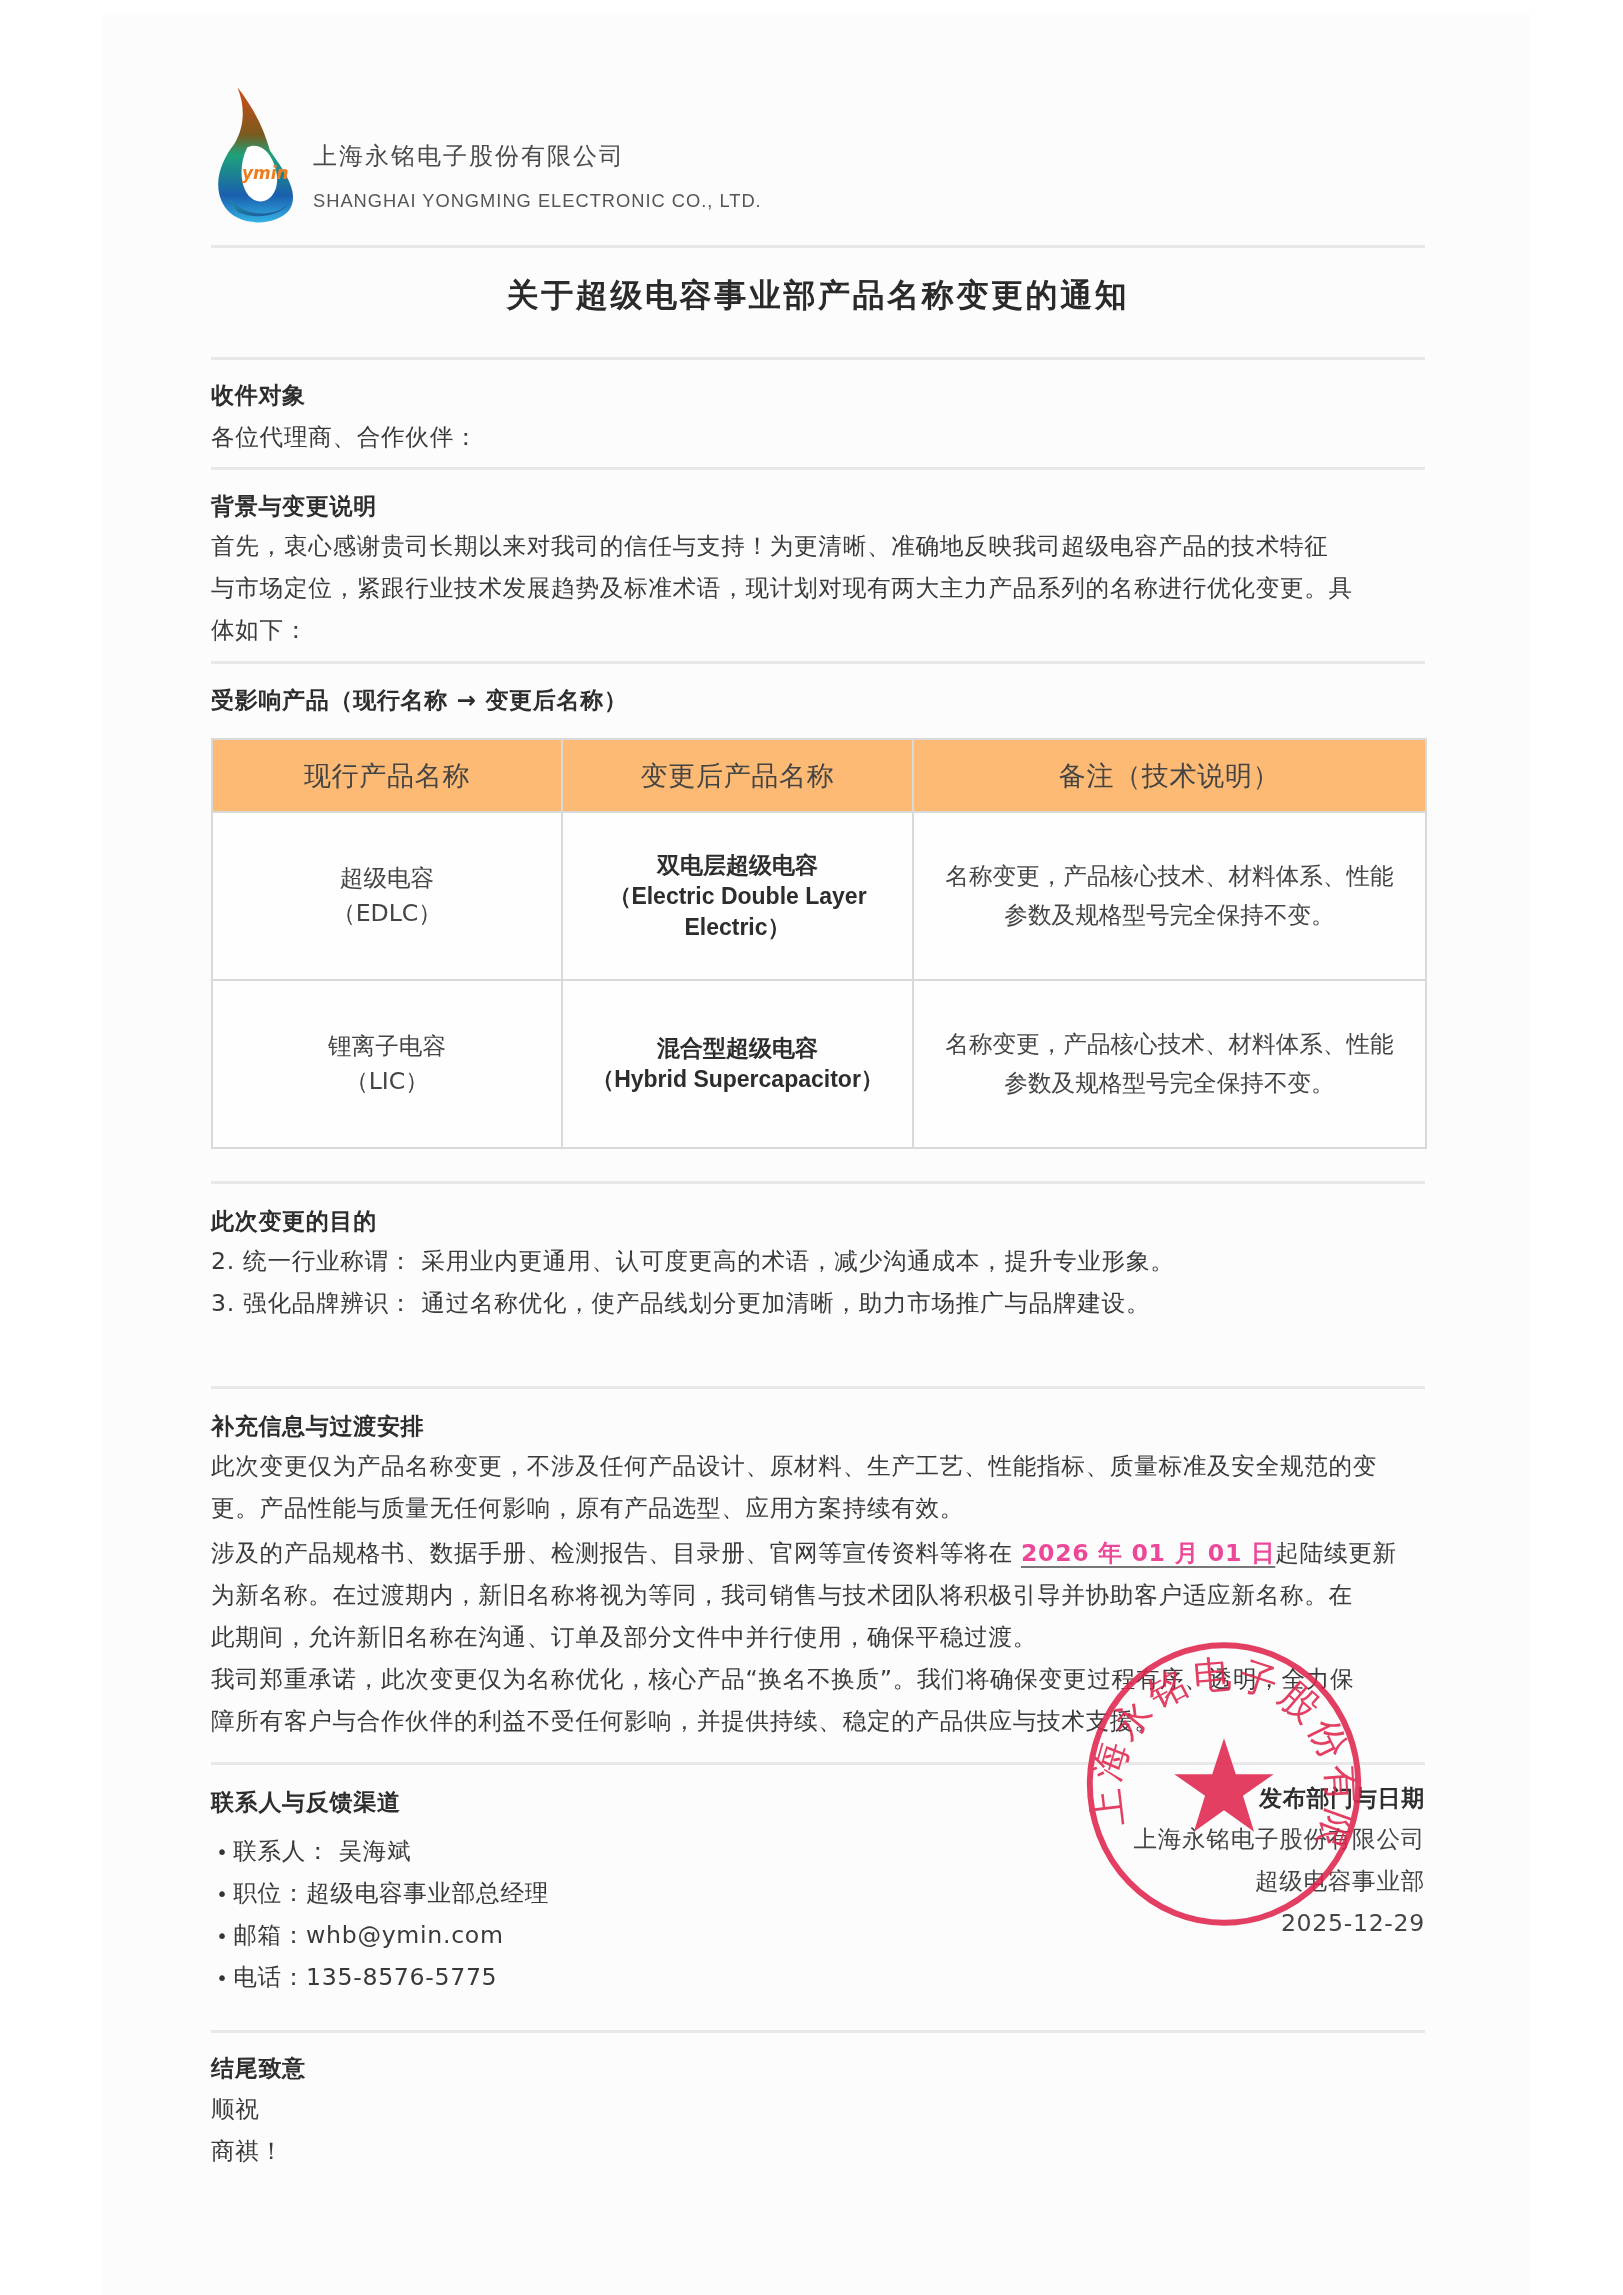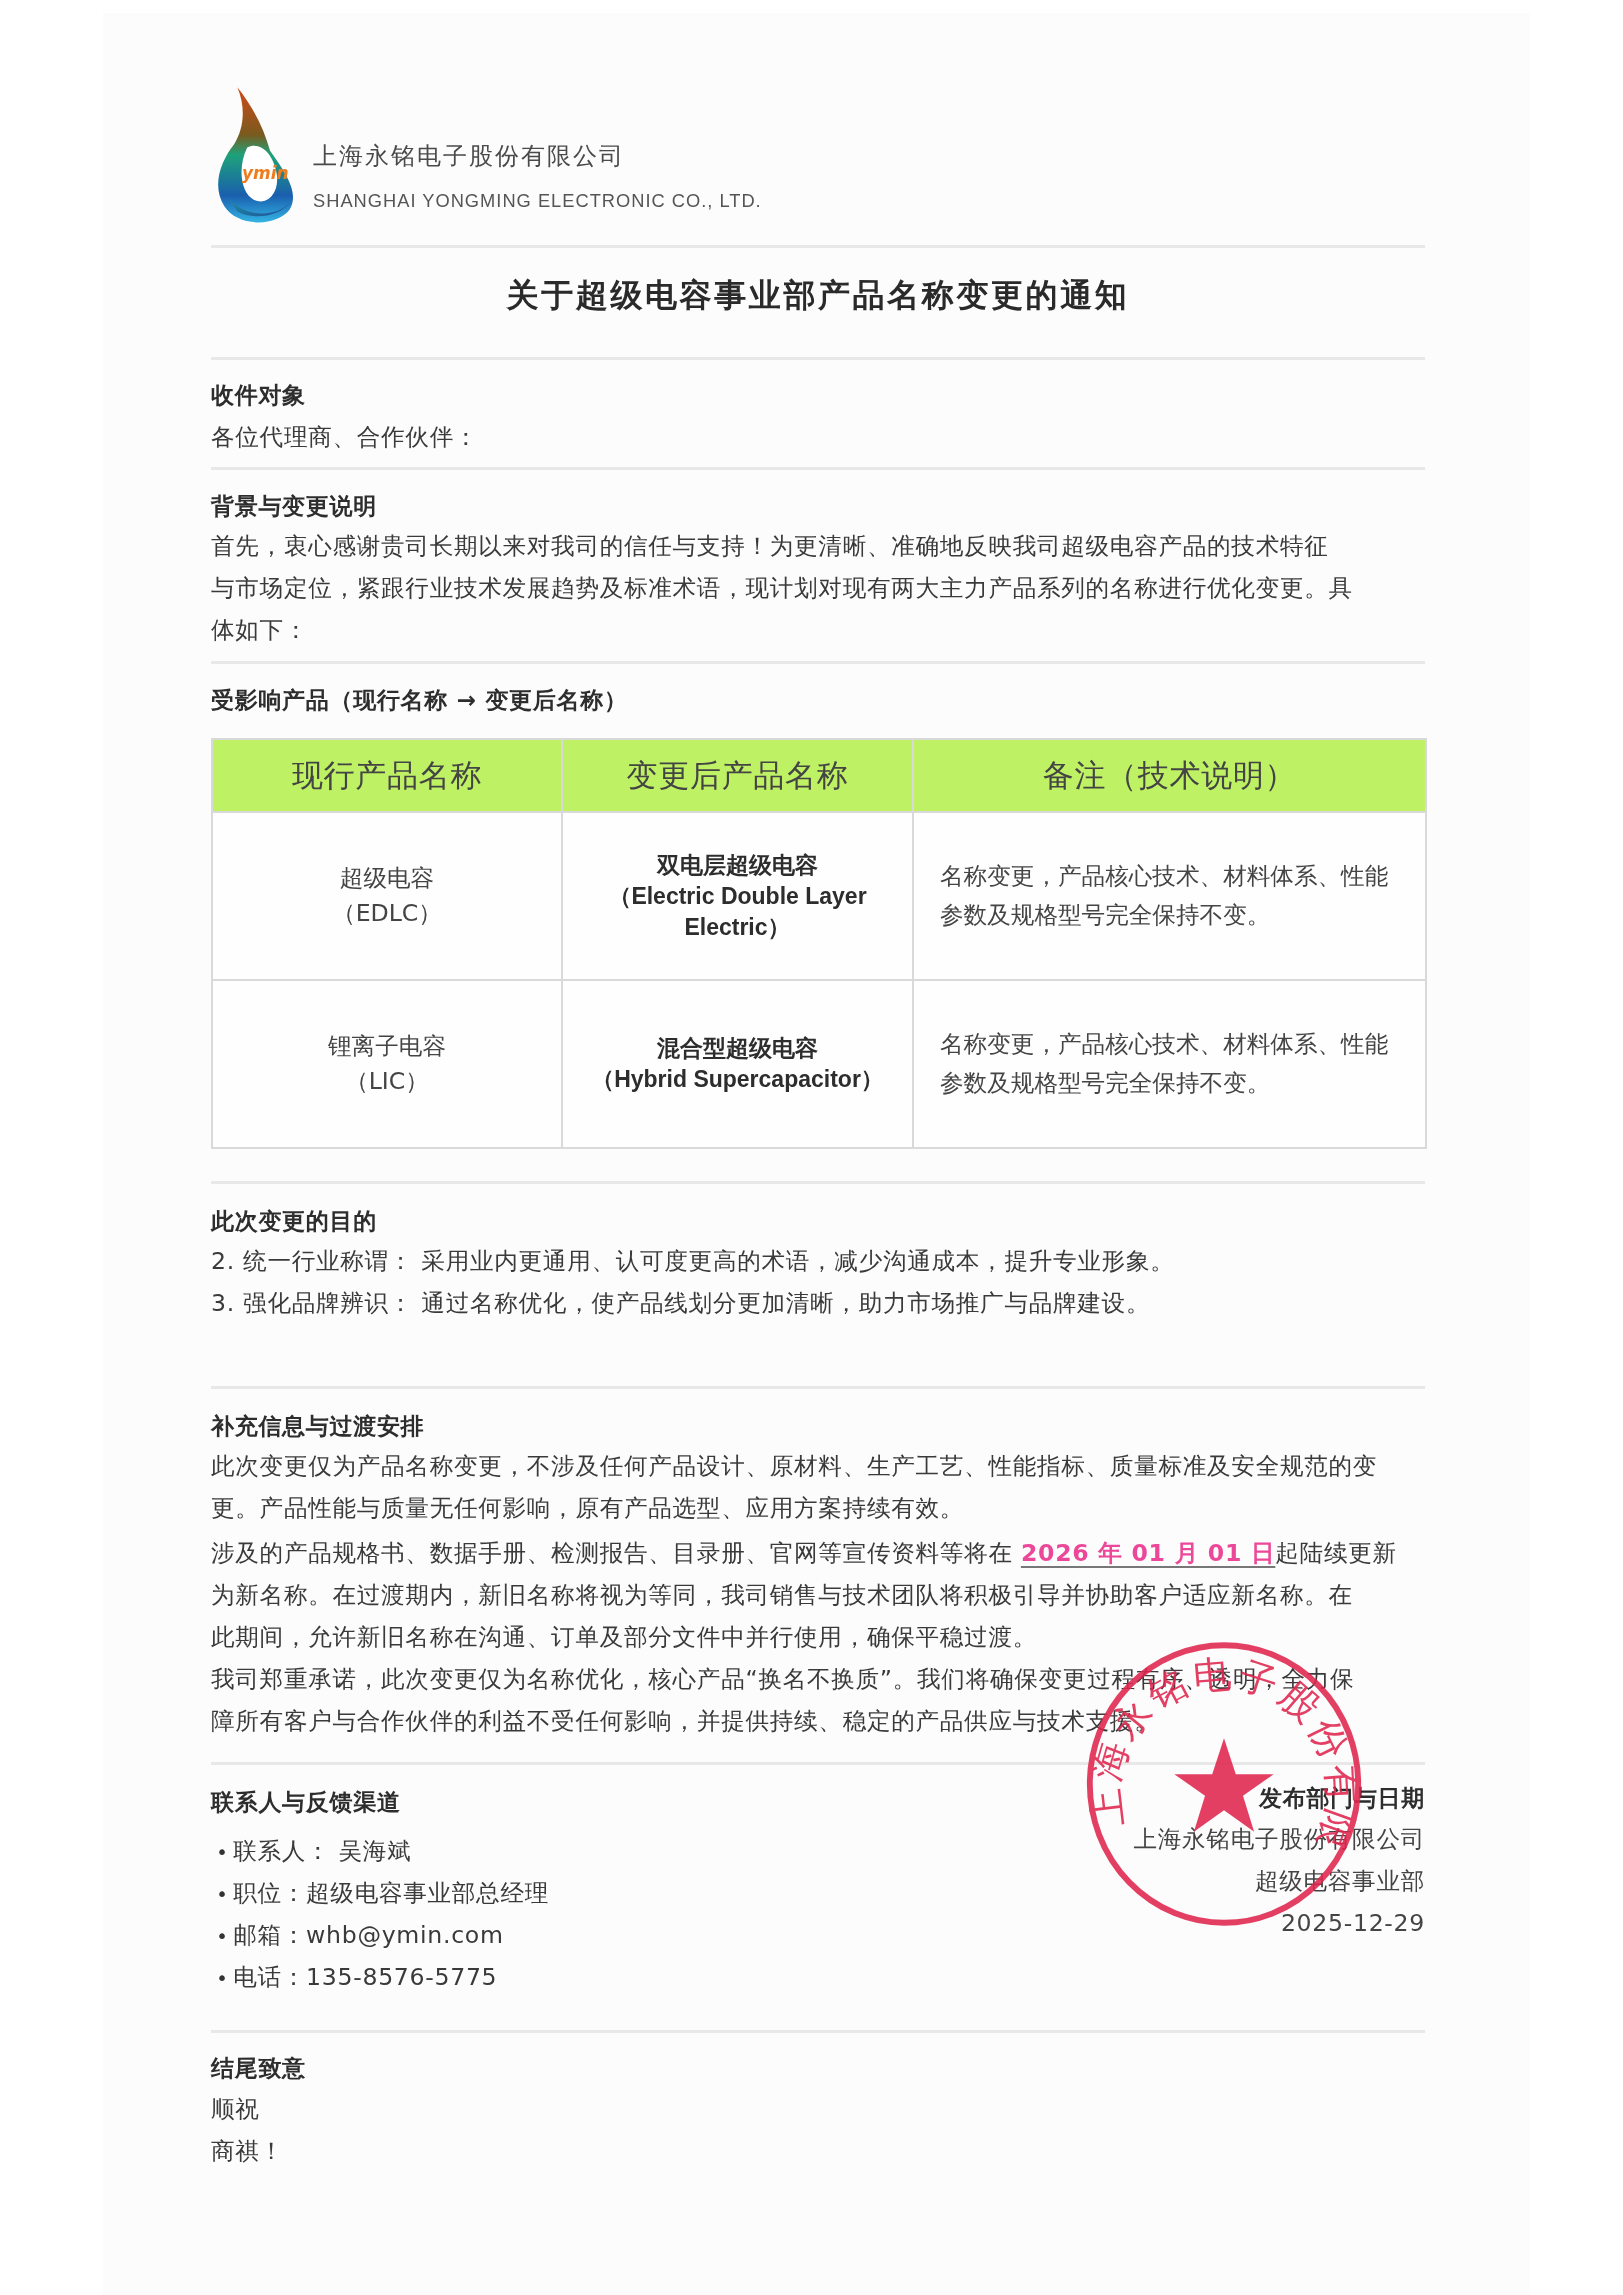--- a/index.html
+++ b/index.html
@@ -13,25 +13,25 @@
   .logo { position:absolute; left:208px; top:82px; width:98px; height:144px; }
   .co-cn { position:absolute; left:313px; top:140px; font-size:24px; color:#4a4a4a; letter-spacing:2px; }
   .co-en { position:absolute; left:313px; top:190px; font-size:18.3px; color:#555; letter-spacing:1px; font-family:"Liberation Sans",sans-serif; }
   .divider { position:absolute; left:211px; width:1214px; height:2.6px; background:#e8e8e8; }
   .title { position:absolute; left:211px; width:1214px; top:274px; text-align:center; font-size:32px; font-weight:bold; color:#2a2a2a; letter-spacing:2.6px; }
   .h { position:absolute; left:211px; font-size:23px; font-weight:bold; color:#2d2d2d; letter-spacing:0.7px; }
   .p { position:absolute; left:211px; width:1217px; font-size:23.6px; color:#3a3a3a; line-height:42px; letter-spacing:0.7px; }
   .p b.date { font-weight:bold; color:#ec4899; text-decoration:underline; text-decoration-color:#777; text-underline-offset:5.2px; text-decoration-thickness:2px; }
   table.products { position:absolute; left:211px; top:738px; width:1214px; border-collapse:collapse; table-layout:fixed; }
   table.products th, table.products td { border:2px solid #d9d9d9; text-align:center; vertical-align:middle; }
-  table.products th { background:#bef264; height:69px; font-size:31px; font-weight:normal; color:#444; letter-spacing:0.7px; }
+  table.products th { background:#fdba74; height:69px; font-size:27px; font-weight:normal; color:#444; letter-spacing:0.7px; }
   table.products td { background:#fefefe; height:164px; font-size:23.6px; color:#444; line-height:35px;margin-top:28px; }
   table.products td.new { font-weight:bold; color:#2d2d2d; font-size:23px; line-height:31px; }
   table.products td.new .en { font-family:"Liberation Sans",sans-serif; }
-  table.products td.note { text-align:left; padding:0 26px; line-height:39px; }
+  table.products td.note { text-align:center; padding:0 26px; line-height:39px; }
   .bullets { position:absolute; left:211px; top:1830px; }
   .bullets .li { font-size:23.6px; color:#3a3a3a; height:42px; line-height:42px; letter-spacing:0.7px; }
   .bullets .dot { display:inline-block; width:17px; font-size:19.6px; text-align:left; color:#333; padding-left:5.2px;}
   .sign { position:absolute; right:198px; top:1779px; text-align:right; }
   .sign .sh { font-size:23px; font-weight:bold; color:#2d2d2d; height:39px; line-height:39px; letter-spacing:0.7px;}
   .sign .sl { font-size:23.6px; color:#444; height:42px; line-height:42px; letter-spacing:0.7px;}
   .stamp { position:absolute; left:1080px; top:1640px; width:288px; height:288px; opacity:0.88; pointer-events:none; }
 </style>
 </head>
 <body>

